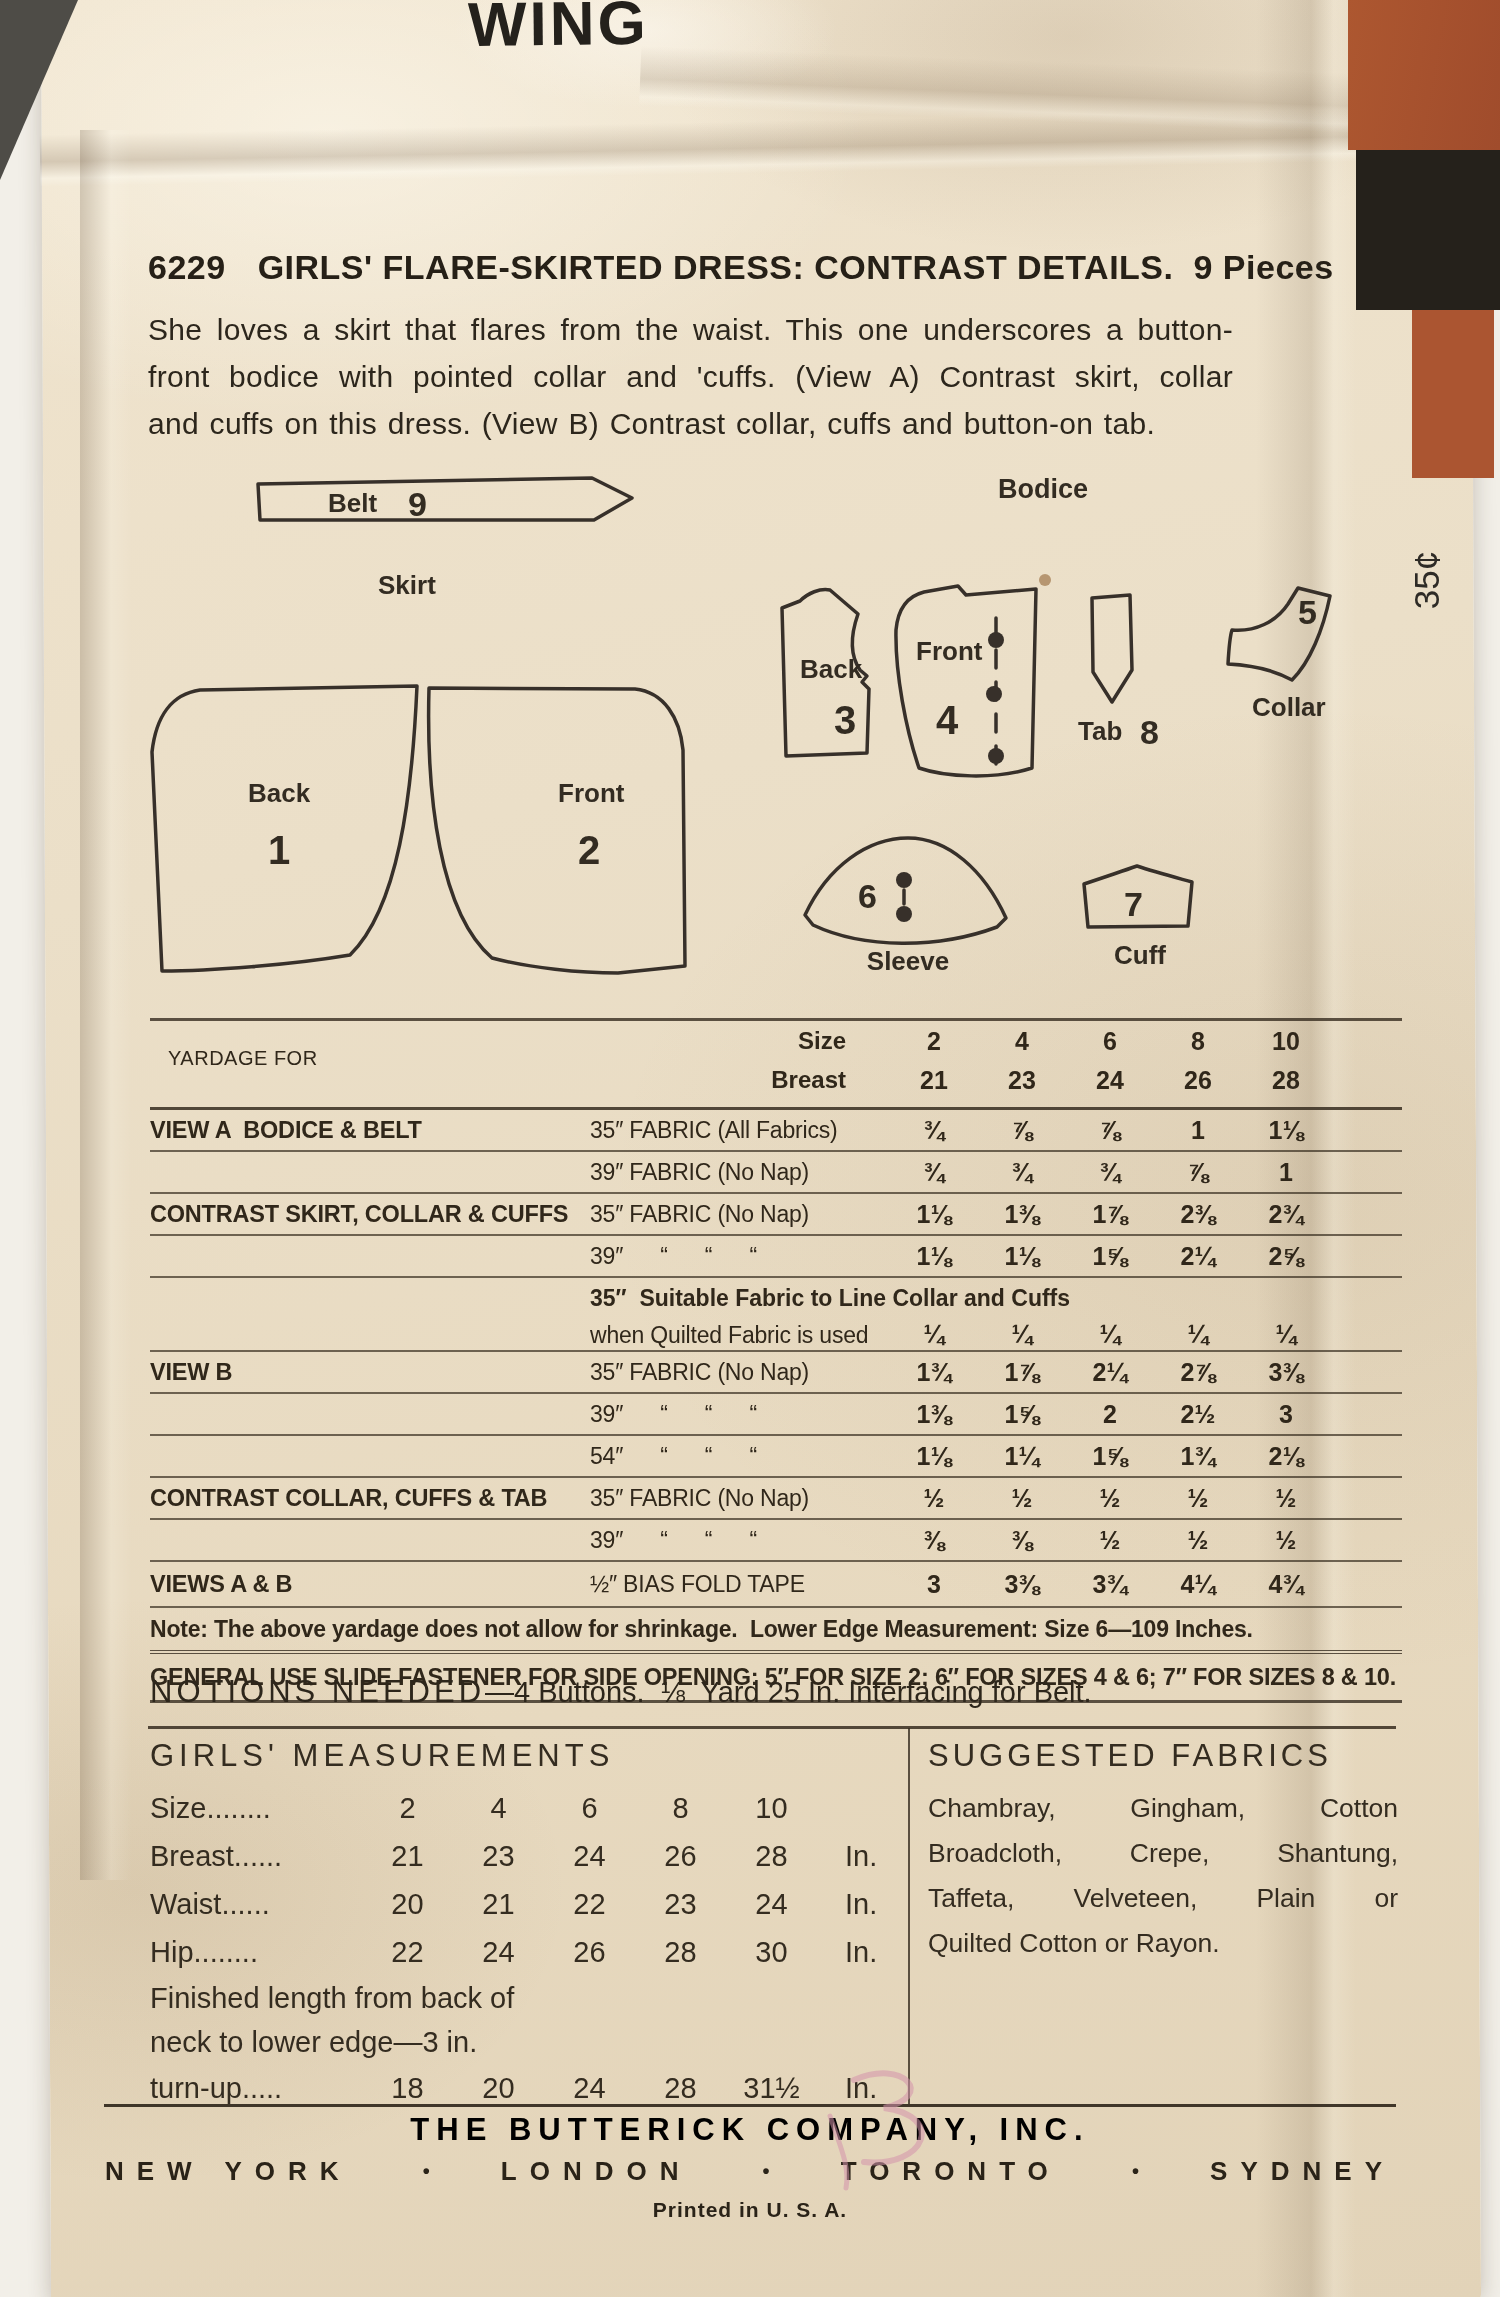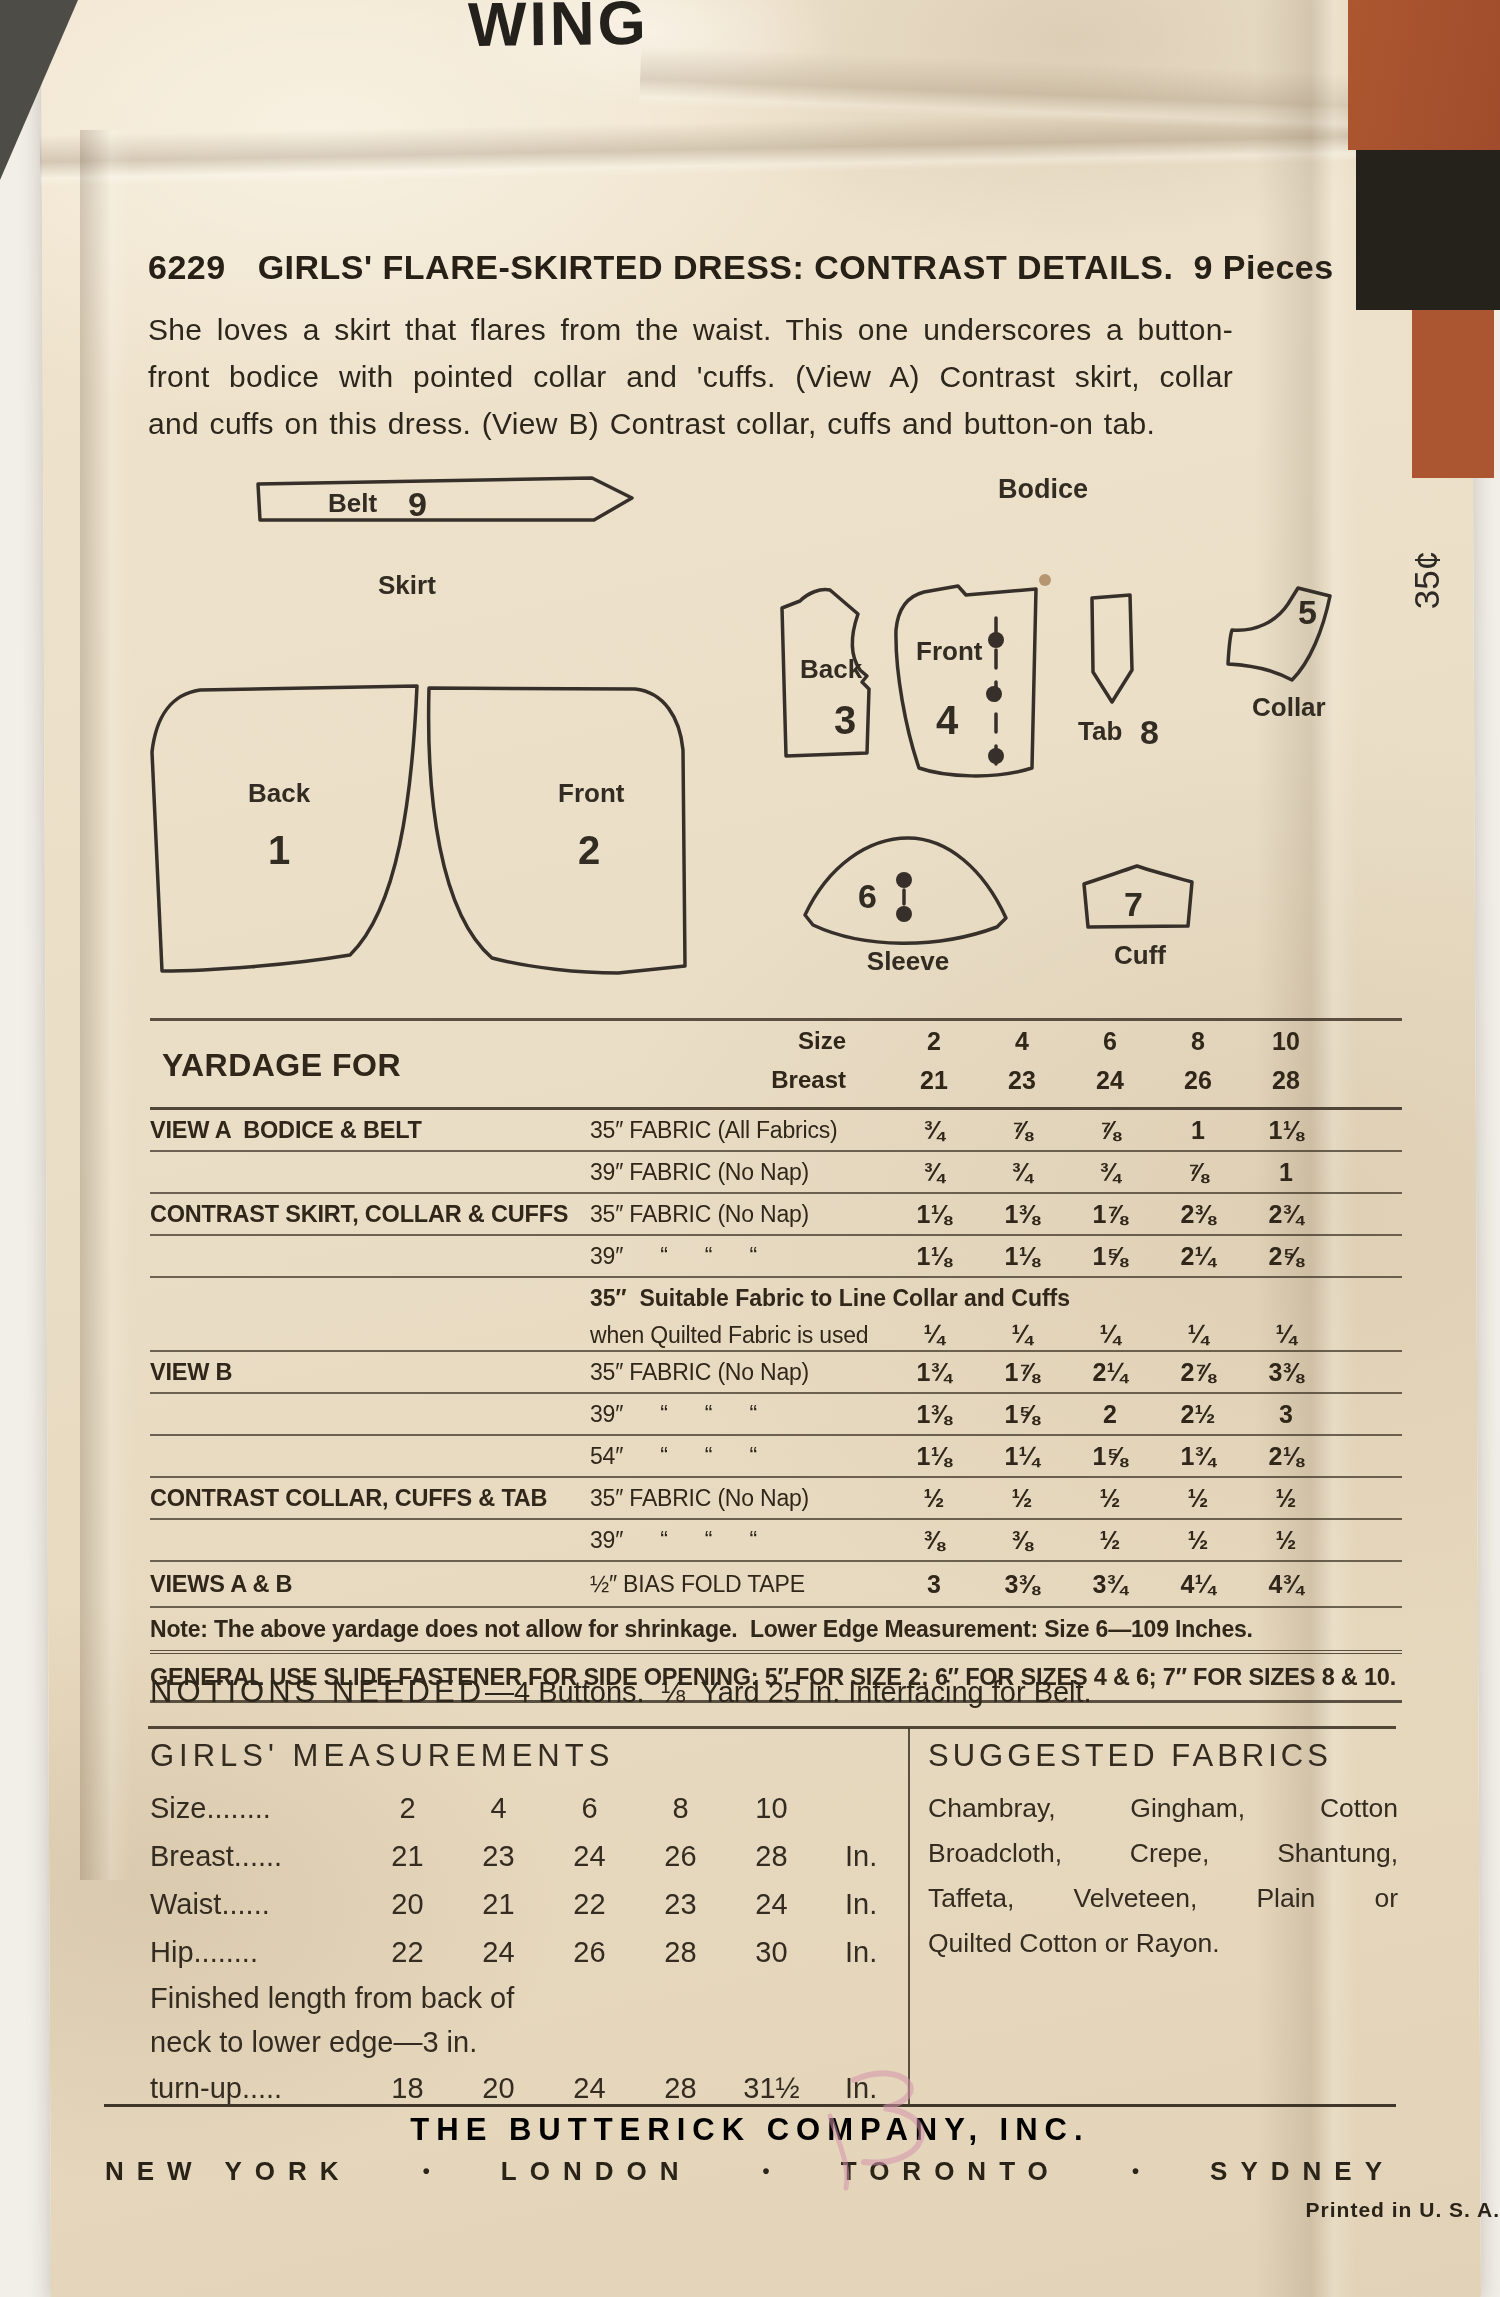--- a/index.html
+++ b/index.html
@@ -39,21 +39,21 @@
         letter-spacing:.3px;word-spacing:2px;color:#2c261c}
   .para .jl{text-align:justify;text-align-last:justify}
   .diag{position:absolute;left:140px;top:468px}
   .diag path,.diag polygon,.diag line{fill:none;stroke:#37302a;stroke-width:3.5;stroke-linejoin:round;stroke-linecap:round}
   .diag .dot{fill:#37302a;stroke:none}
   .diag .stain{fill:#8a5a28;opacity:.55;stroke:none}
   .diag text{font-family:"Liberation Sans","DejaVu Sans",sans-serif;font-weight:600;fill:#332c22}
   .dl{font-size:26px}.dn{font-size:40px}.dn-s{font-size:34px}.dt{font-size:27px}
   .ytable{position:absolute;left:150px;top:1018px;width:1252px;color:#30271a}
   .yhead{position:relative;height:86px;border-top:3px solid rgba(55,45,32,.8);border-bottom:3px solid rgba(55,45,32,.85)}
-  .yhead-title{position:absolute;left:12px;top:26px;font-size:32px;font-weight:700;letter-spacing:.5px}
+  .yhead-title{position:absolute;left:18px;top:26px;font-size:20px;font-weight:400;letter-spacing:.5px}
   .yhead-line{position:absolute;left:0;width:100%;display:flex}
   .l1{top:6px}.l2{top:45px}
   .yh-spacer{width:440px}
   .yh-lab{width:300px;box-sizing:border-box;text-align:right;padding-right:44px;font-weight:700;font-size:24px}
   .c-val{width:88px;text-align:center;font-weight:700;font-size:25px}
   .yrow{display:flex;align-items:center;height:40px;border-bottom:2px solid rgba(55,45,32,.7)}
   .yrow-v{height:44px}
   .c-label{width:440px;font-weight:700;font-size:23.5px;letter-spacing:-.2px;white-space:pre}
   .c-fabric{flex:0 0 300px;font-weight:400;font-size:23px;letter-spacing:-.2px;white-space:pre}
   .yrow-tall{height:74px;border-bottom:2px solid rgba(55,45,32,.7);padding-top:3px;box-sizing:border-box}
@@ -78,21 +78,21 @@
   .m-note{font-size:29px;line-height:44px}
   .fabrics{position:absolute;left:928px;top:1738px;width:470px;color:#342c20}
   .fab-h{font-size:31px;letter-spacing:4px;height:48px;white-space:nowrap}
   .fab-line{font-size:26.5px;line-height:45px;text-align:justify;text-align-last:justify}
   .fab-line.last{text-align-last:left}
   .footer-co{position:absolute;left:0;top:2112px;width:1500px;text-align:center;font-size:31px;font-weight:700;
         letter-spacing:7px;color:#000000}
   .footer-cities{position:absolute;left:105px;top:2156px;width:1290px;display:flex;justify-content:space-between;
         align-items:center;font-size:26px;font-weight:700;letter-spacing:13px;color:#2a2318}
   .footer-cities .bullet{font-size:20px;letter-spacing:0}
-  .footer-printed{position:absolute;left:0;top:2198px;width:1500px;text-align:right;font-size:21px;font-weight:700;
+  .footer-printed{position:absolute;left:0;top:2198px;width:1500px;text-align:center;font-size:21px;font-weight:700;
         letter-spacing:1px;color:#2a2318}
   .scribble{position:absolute;left:820px;top:2056px;opacity:.55}
 </style>
 </head>
 <body>
 
 <div class="page">
   <div class="paper"></div>
   <div class="corner-wedge"></div>
   <div class="torn-patch"></div>

